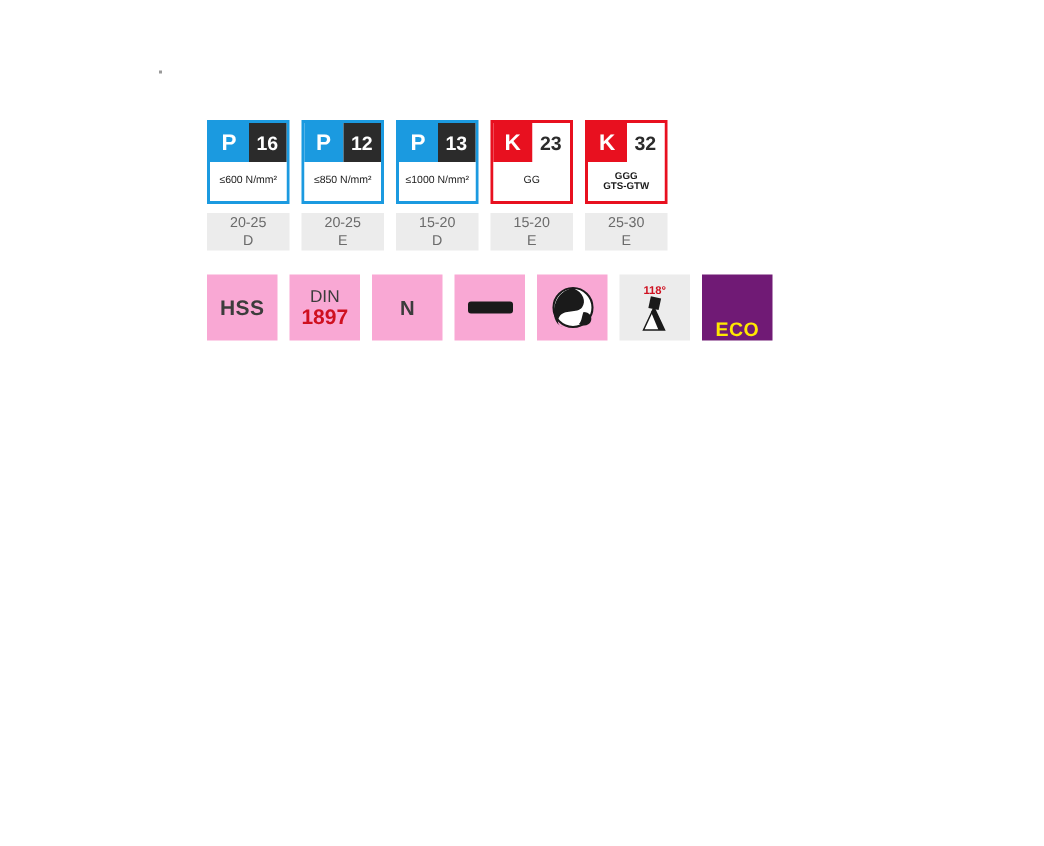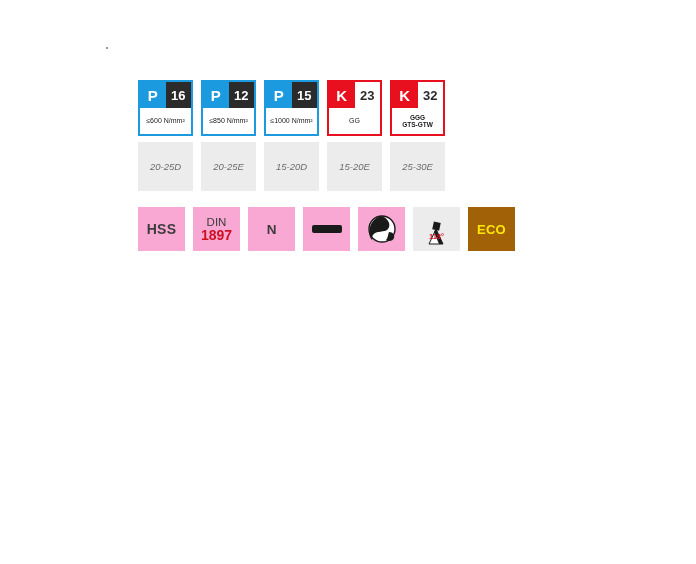--- a/index.html
+++ b/index.html
@@ -101,31 +101,30 @@
     font-size: 7px;
     color: #1a1a1a;
     line-height: 1.15;
     text-align: center;
     background: #ffffff;
     padding: 0 1px;
   }
   .mat-bottom.two-line { font-size: 6.5px; font-weight: bold; }
   .mat-sub {
     width: 55px;
-    height: 49px;
+    height: 25px;
     margin-top: 6px;
     background: #ececec;
     display: flex;
-    flex-direction: row;
+    flex-direction: column;
     align-items: center;
     justify-content: center;
     font-size: 9.5px;
     color: #6b6b6b;
     line-height: 1.25;
-    font-style: italic;
   }
 
   
   .icon-row {
     display: flex;
     gap: 8px;
     margin-top: 16px;
   }
   .icon-box {
     width: 47px;
@@ -175,24 +174,24 @@
   }
   .deg-txt {
     position: absolute;
     top: 6px;
     left: 0;
     right: 0;
     text-align: center;
     font-size: 7.5px;
     color: #cf1020;
     font-weight: bold;
-    margin-top: 19px;
   }
   .eco-box {
-    background: #a16207;
+    background: #701a75;
+    align-items: flex-end;
   }
   .eco-txt {
     font-size: 13px;
     font-weight: bold;
     color: #ffe800;
     letter-spacing: 0.3px;
   }
 </style>
 </head>
 <body>
@@ -233,21 +232,21 @@
       <div class="mat-sub">
         <span>20-25</span>
         <span>E</span>
       </div>
     </div>
 
     <div class="mat-col">
       <div class="mat-card blue">
         <div class="mat-top">
           <div class="mat-letter">P</div>
-          <div class="mat-num">15</div>
+          <div class="mat-num">13</div>
         </div>
         <div class="mat-bottom">
           <span>≤1000 N/mm²</span>
         </div>
       </div>
       <div class="mat-sub">
         <span>15-20</span>
         <span>D</span>
       </div>
     </div>

